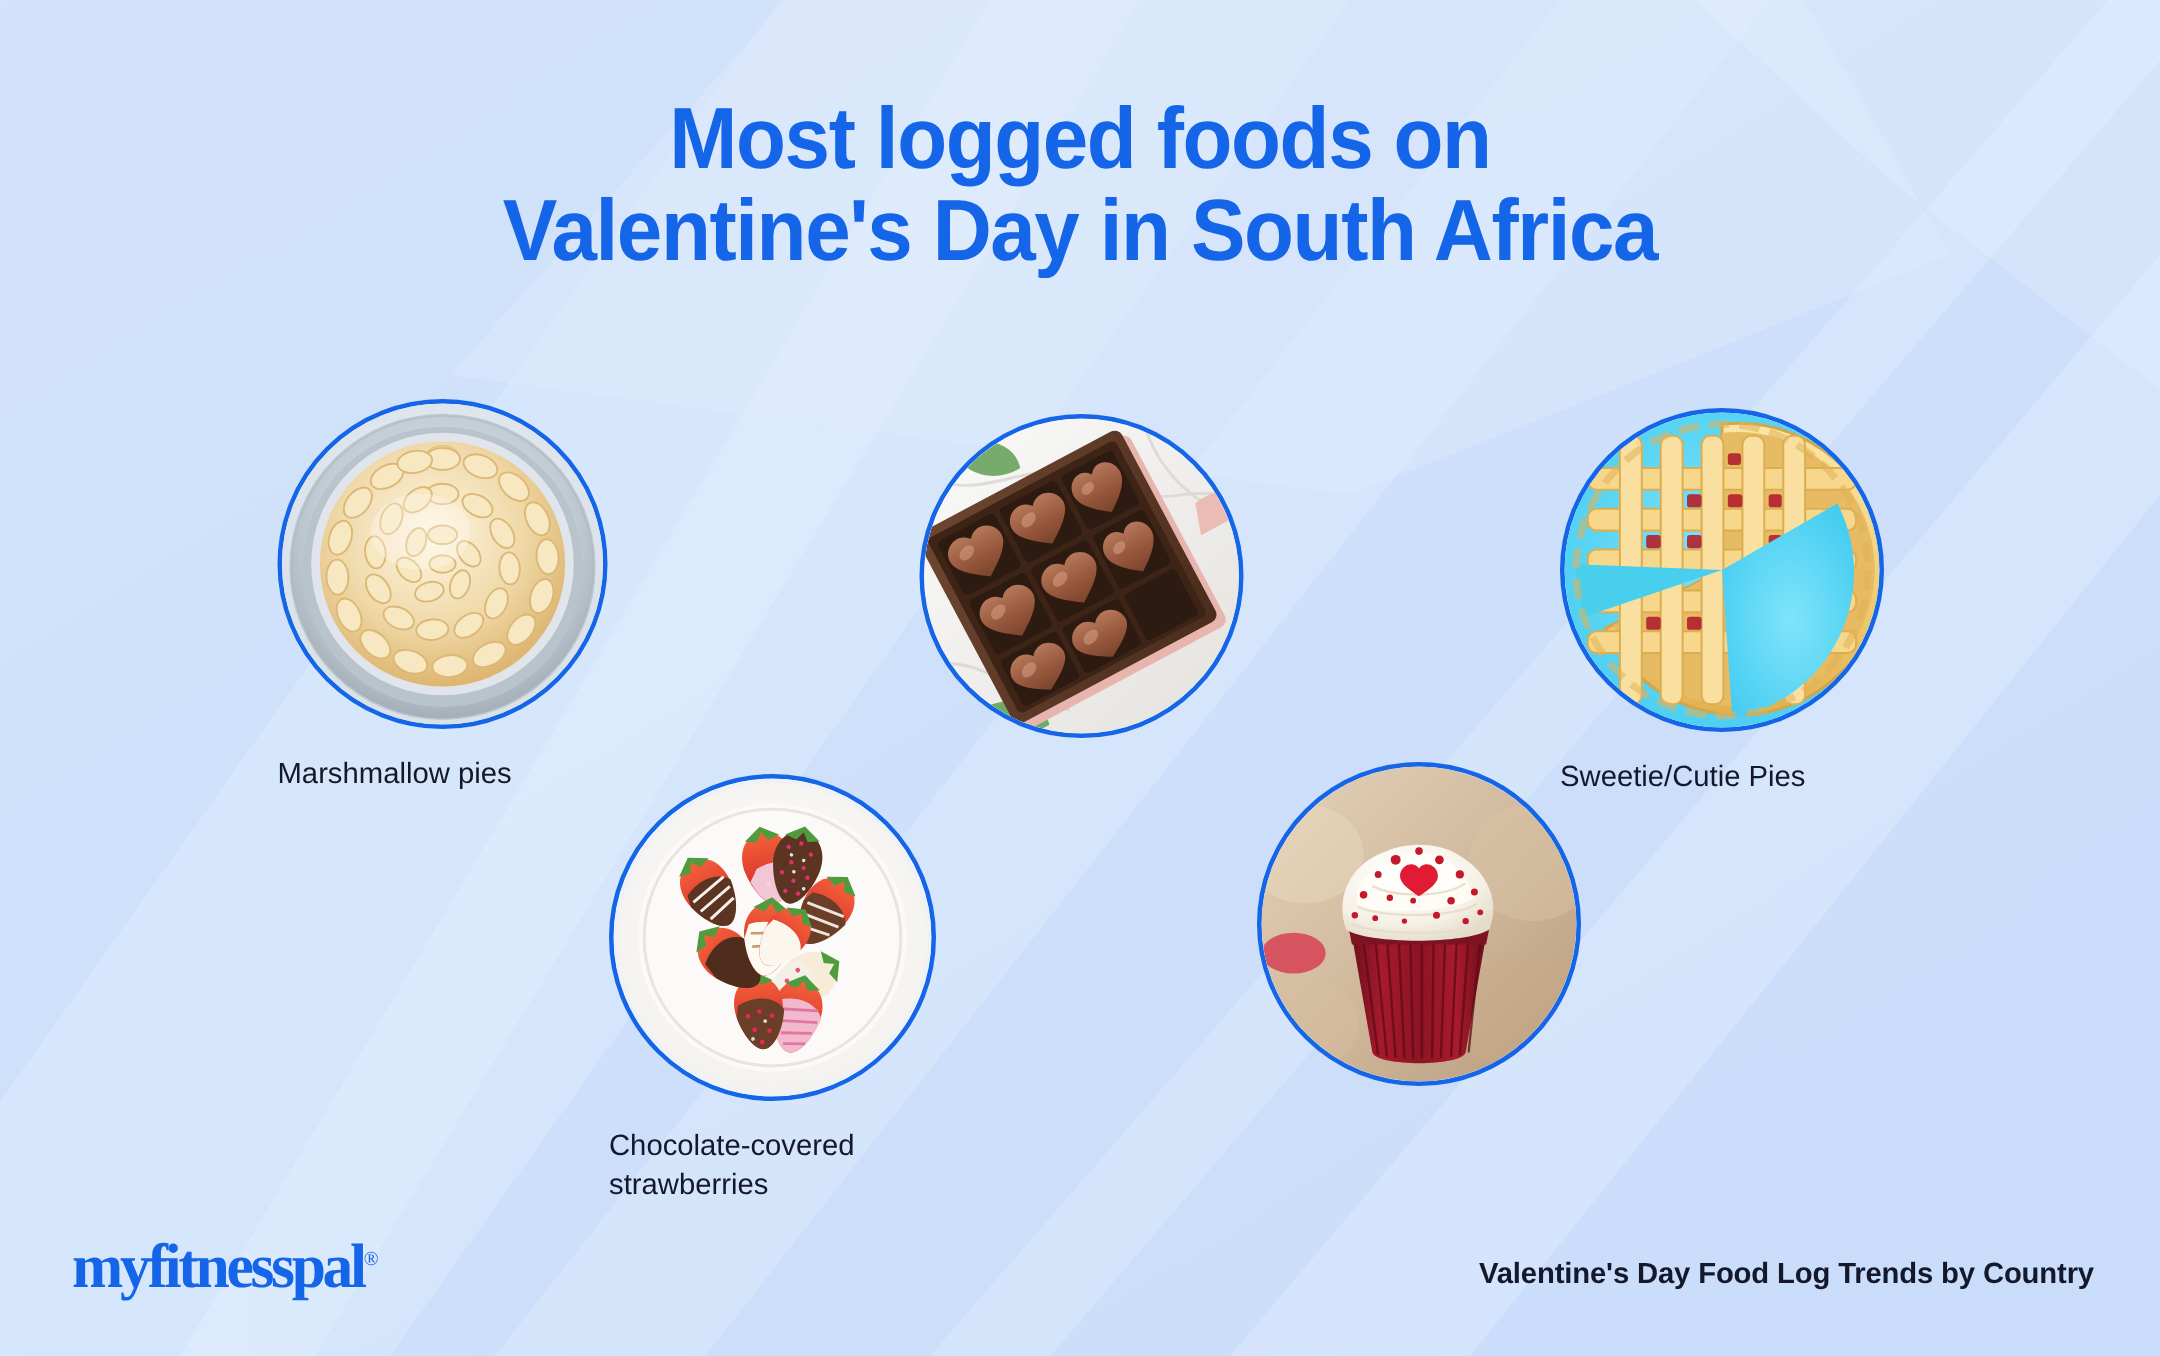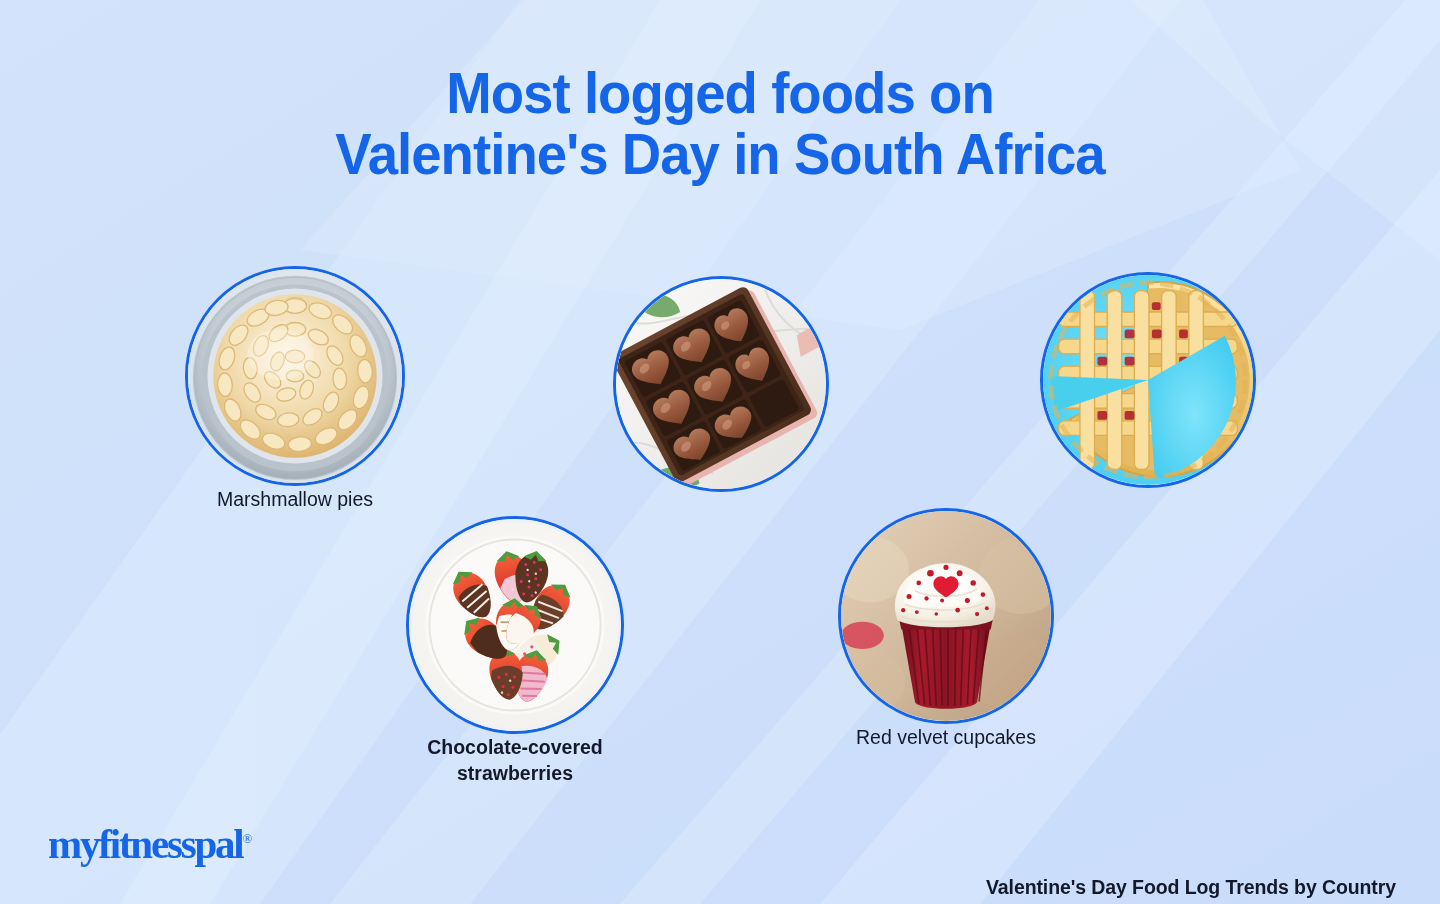--- a/index.html
+++ b/index.html
@@ -25,43 +25,41 @@
   .circle{
     border-radius:50%;
     overflow:hidden;
     border:3px solid #1565e8;
     box-sizing:border-box;
     position:relative;
     background:#eef4fc;
   }
   .circle svg{display:block;width:100%;height:100%;}
   .caption{
-    margin-top:1px;
-    text-align:center;
+    margin-top:18px;
     font-size:19.5px;
     line-height:1.33;
     color:#14182b;
     white-space:pre-line;
     font-family:"Liberation Sans", sans-serif;
   }
   
   .logo{
     position:absolute;left:48px;top:820px;
     font-family:Liberation Serif, serif;
     font-weight:700;font-size:41px;letter-spacing:-2.2px;
     color:#1565e8;
     transform:scaleY(1.02);
   }
   .logo sup{font-size:13px;letter-spacing:0;vertical-align:super;font-weight:400;}
   .tagline{
     position:absolute;right:44px;top:838px;
     font-weight:700;font-size:19.5px;color:#14182b;
     letter-spacing:-.1px;
     font-family:"Liberation Sans", sans-serif;
-    margin-top:38px;
   }
 </style>
 </head>
 <body>
 
 <svg id="bg" viewBox="0 0 1440 904" preserveAspectRatio="none">
   <defs>
     <linearGradient id="bgGrad" x1="0" y1="0" x2="1" y2="1">
       <stop offset="0%" stop-color="#d3e3fb"></stop>
       <stop offset="55%" stop-color="#cddffa"></stop>
@@ -318,23 +316,24 @@
         </g>
 
         <path d="M108,108 L108,6 A102,102 0 0,0 26,148 Z" fill="url(#cyanBg)" transform="rotate(176 108 108)"></path>
 
         <path d="M108,108 L14,140 A100,100 0 0,1 8,104 Z" fill="#49cfee"></path>
 
         <circle cx="108" cy="108" r="100" fill="none" stroke="#e2b257" stroke-width="5" stroke-dasharray="14 7" opacity=".55"></circle>
       </g>
     </svg>
   </div>
+  <div class="caption">Sweetie/Cutie Pies</div>
 </div>
 
-<div class="item" style="left:406px;top:516px;width:218px;font-weight:bold;">
+<div class="item" style="left:406px;top:516px;width:218px;">
   <div class="circle" style="width:218px;height:218px;">
     <svg viewBox="0 0 218 218">
       <defs>
         <radialGradient id="plate" cx="50%" cy="45%" r="70%">
           <stop offset="0%" stop-color="#ffffff"></stop>
             <stop offset="78%" stop-color="#f4f2ef"></stop>
             <stop offset="100%" stop-color="#dedad4"></stop>
         </radialGradient>
         <linearGradient id="berry" x1="0" y1="0" x2="0" y2="1">
           <stop offset="0%" stop-color="#f4623a"></stop>
@@ -583,17 +582,16 @@
             <circle cx="78" cy="104" r="2"></circle>
               <circle cx="140" cy="106" r="2.2"></circle>
               <circle cx="98" cy="106" r="1.8"></circle>
           </g>
 
           <path d="M108,70 c-4,-6 -13,-2 -13,5 c0,6 9,11 13,14 c4,-3 13,-8 13,-14 c0,-7 -9,-11 -13,-5Z" fill="#e01b33"></path>
         </g>
       </g>
     </svg>
   </div>
-  <div class="caption">Red velvet cupcakes</div>
 </div>
 
 <div class="logo"><span>myfitnesspal</span><sup>®</sup></div>
 <div class="tagline">Valentine's Day Food Log Trends by Country</div>
 
 </body></html>

